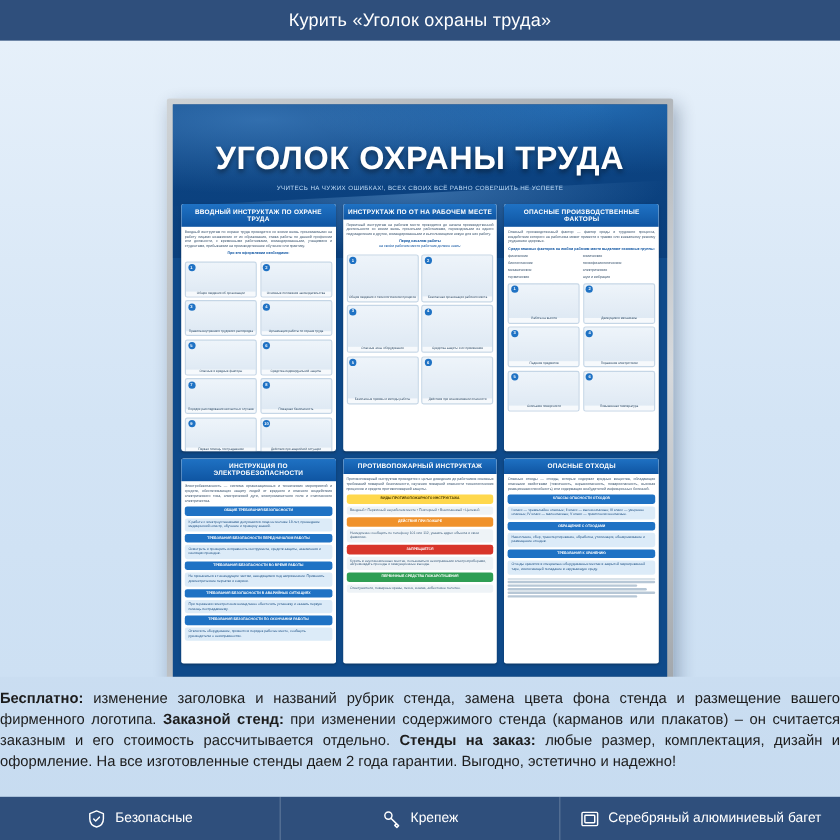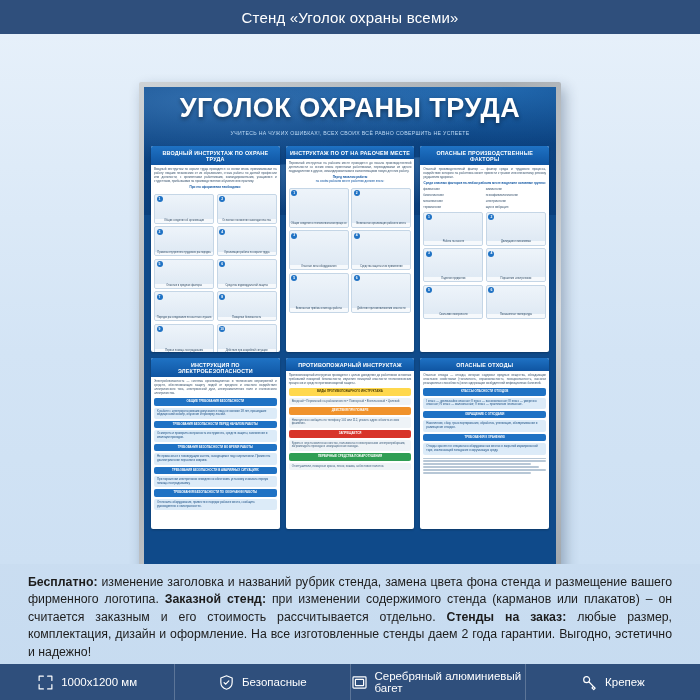--- a/index.html
+++ b/index.html
@@ -84,21 +84,21 @@
   }
 
   .board-title {
     position: relative;
     z-index: 3;
     color: #fff;
     text-align: center;
     font-size: 27px;
     font-weight: bold;
     letter-spacing: .5px;
-    padding: 6px 8px 6px;
+    padding: 30px 8px 6px;
     text-shadow: 0 2px 4px rgba(0,0,0,.45);
   }
   .board-sub {
     position: relative; z-index: 3;
     text-align: center;
     color: #bcd9f5;
     font-size: 5.2px;
     letter-spacing: .3px;
     padding-bottom: 6px;
   }
@@ -246,21 +246,21 @@
     position:absolute; background:linear-gradient(180deg,#e9edf1,#9aa4ae);
     border-radius:1px;
   }
   .fastener .screwA { right:22px; top:52px; width:26px; height:7px; transform:rotate(20deg); border-radius:2px 4px 4px 2px;}
   .fastener .screwB { left:28px; bottom:16px; width:30px; height:7px; transform:rotate(-28deg); border-radius:2px 4px 4px 2px;}
   .fastener .capA { position:absolute; right:16px; top:49px; width:9px;height:12px;background:linear-gradient(180deg,#dfe5ea,#8d98a3); border-radius:2px; transform:rotate(20deg);}
   .fastener .capB { position:absolute; left:20px; bottom:13px; width:9px;height:12px;background:linear-gradient(180deg,#dfe5ea,#8d98a3); border-radius:2px; transform:rotate(-28deg);}
 
   
   .desc {
-    padding: 10px 28px 6px;
+    padding: 10px 0 6px;
     font-size: 12.3px;
     line-height: 1.42;
     color: #1c1c1c;
     text-align: justify;
   }
   .desc b { font-weight: bold; }
 
   
   .specbar {
     position: absolute;
@@ -281,21 +281,21 @@
     height: 100%;
     border-right: 1px solid rgba(255,255,255,.22);
   }
   .spec:last-child { border-right: none; }
   .spec svg { display:block; }
 </style>
 </head>
 <body>
 
 <div class="titlebar">
-  <span>Стенд «Уголок охраны всеми»</span>
+  <span>Курить «Уголок охраны труда»</span>
 </div>
 
 <div class="stage">
 
 
   <div class="board-frame">
     <div class="board">
 
       <div class="board-title">УГОЛОК ОХРАНЫ ТРУДА</div>
       <div class="board-sub">УЧИТЕСЬ НА ЧУЖИХ ОШИБКАХ!, ВСЕХ СВОИХ ВСЁ РАВНО СОВЕРШИТЬ НЕ УСПЕЕТЕ</div>
@@ -585,52 +585,44 @@
 
 </div>
 
 <div class="desc">
   <b>Бесплатно:</b><span> изменение заголовка и названий рубрик стенда, замена цвета фона стенда и размещение вашего фирменного логотипа. </span><b>Заказной стенд:</b><span> при изменении содержимого стенда (карманов или плакатов) – он считается заказным и его стоимость рассчитывается отдельно. </span><b>Стенды на заказ:</b><span> любые размер, комплектация, дизайн и оформление. На все изготовленные стенды даем 2 года гарантии. Выгодно, эстетично и надежно!</span>
 </div>
 
 <div class="specbar">
 
 
-  <div class="spec">
-    <span>
-      <svg width="17" height="17" viewBox="0 0 24 24" fill="none" stroke="#ffffff" stroke-width="1.7" stroke-linecap="round" stroke-linejoin="round">
-        <path d="M3 9V3h6M21 9V3h-6M3 15v6h6M21 15v6h-6"></path>
-      </svg>
-    </span>
-    <span>1000x1200 мм</span>
-  </div>
 
   <div class="spec">
     <span>
       <svg width="17" height="17" viewBox="0 0 24 24" fill="none" stroke="#ffffff" stroke-width="1.7" stroke-linejoin="round">
         <path d="M12 2.5l8 3.2v6.1c0 5-3.4 8.6-8 9.7-4.6-1.1-8-4.7-8-9.7V5.7z"></path>
         <path d="M8.6 12.1l2.3 2.3 4.4-4.6" stroke-linecap="round"></path>
       </svg>
     </span>
     <span>Безопасные</span>
   </div>
 
   <div class="spec">
     <span>
+      <svg width="17" height="17" viewBox="0 0 24 24" fill="none" stroke="#ffffff" stroke-width="1.7" stroke-linecap="round" stroke-linejoin="round">
+        <circle cx="8" cy="8" r="4.2"></circle>
+        <path d="M11 11l8.5 8.5M17.5 17.5l-2 2 2.5 2.5 2-2z"></path>
+      </svg>
+    </span>
+    <span>Крепеж</span>
+  </div>
+
+  <div class="spec">
+    <span>
       <svg width="17" height="17" viewBox="0 0 24 24" fill="none" stroke="#ffffff" stroke-width="1.7" stroke-linejoin="round">
         <rect x="2.8" y="4.2" width="18.4" height="15.6" rx="1.2"></rect>
         <rect x="6.2" y="7.6" width="11.6" height="8.8" rx="0.8"></rect>
       </svg>
     </span>
     <span>Серебряный алюминиевый багет</span>
   </div>
 
-  <div class="spec">
-    <span>
-      <svg width="17" height="17" viewBox="0 0 24 24" fill="none" stroke="#ffffff" stroke-width="1.7" stroke-linecap="round" stroke-linejoin="round">
-        <circle cx="8" cy="8" r="4.2"></circle>
-        <path d="M11 11l8.5 8.5M17.5 17.5l-2 2 2.5 2.5 2-2z"></path>
-      </svg>
-    </span>
-    <span>Крепеж</span>
-  </div>
-
 </div>
 
 </body></html>

